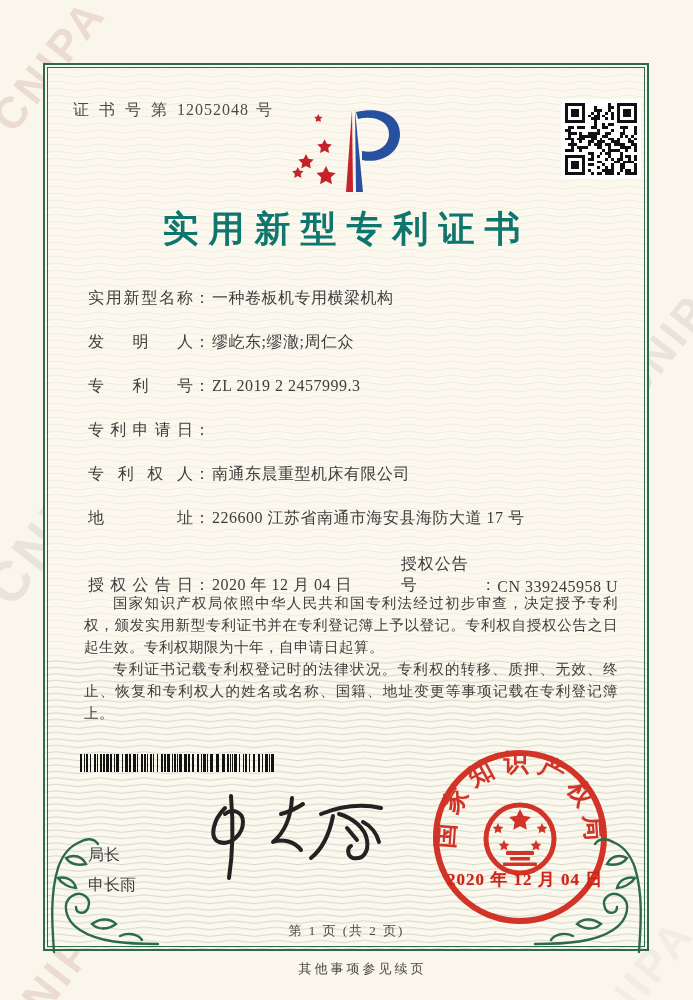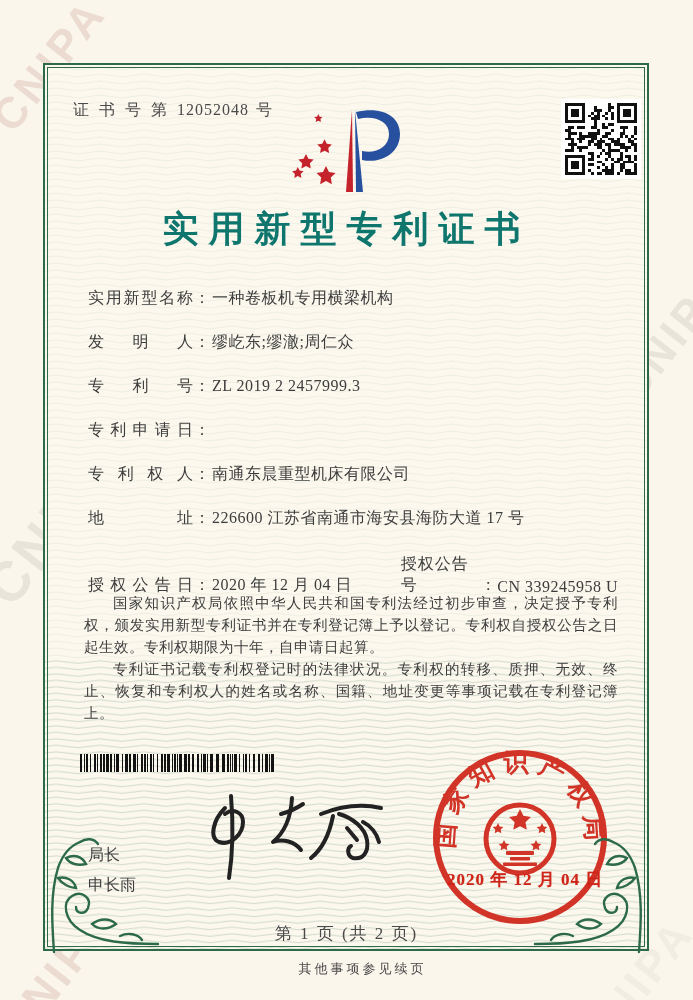--- a/index.html
+++ b/index.html
@@ -74,21 +74,21 @@
   
   .seal { position:absolute; left:430px; top:747px; width:180px; height:180px; }
   .seal-date {
     position:absolute; left:430px; top:868px; width:190px;
     font-size:17px; color:#cf2418; letter-spacing:1px; text-align:center;
     font-weight:bold; text-shadow:0 0 1px rgba(207,36,24,.4);
   }
   
   .page-info {
     position:absolute; left:0; top:922px; width:100%;
-    text-align:center; font-size:17px; color:#4a4a4a; letter-spacing:2px;
+    text-align:center; font-size:13px; color:#4a4a4a; letter-spacing:2px;
   }
   .footer-note {
     position:absolute; left:16px; top:960px; width:100%;
     text-align:center; font-size:13px; color:#4a4a4a; letter-spacing:3px;
   }
   .corner-ornament { position:absolute; width:125px; height:125px; }
   .corner-bl { left:36px; top:832px; }
   .corner-br { left:532px; top:832px; transform:scaleX(-1); }
 </style>
 </head>

